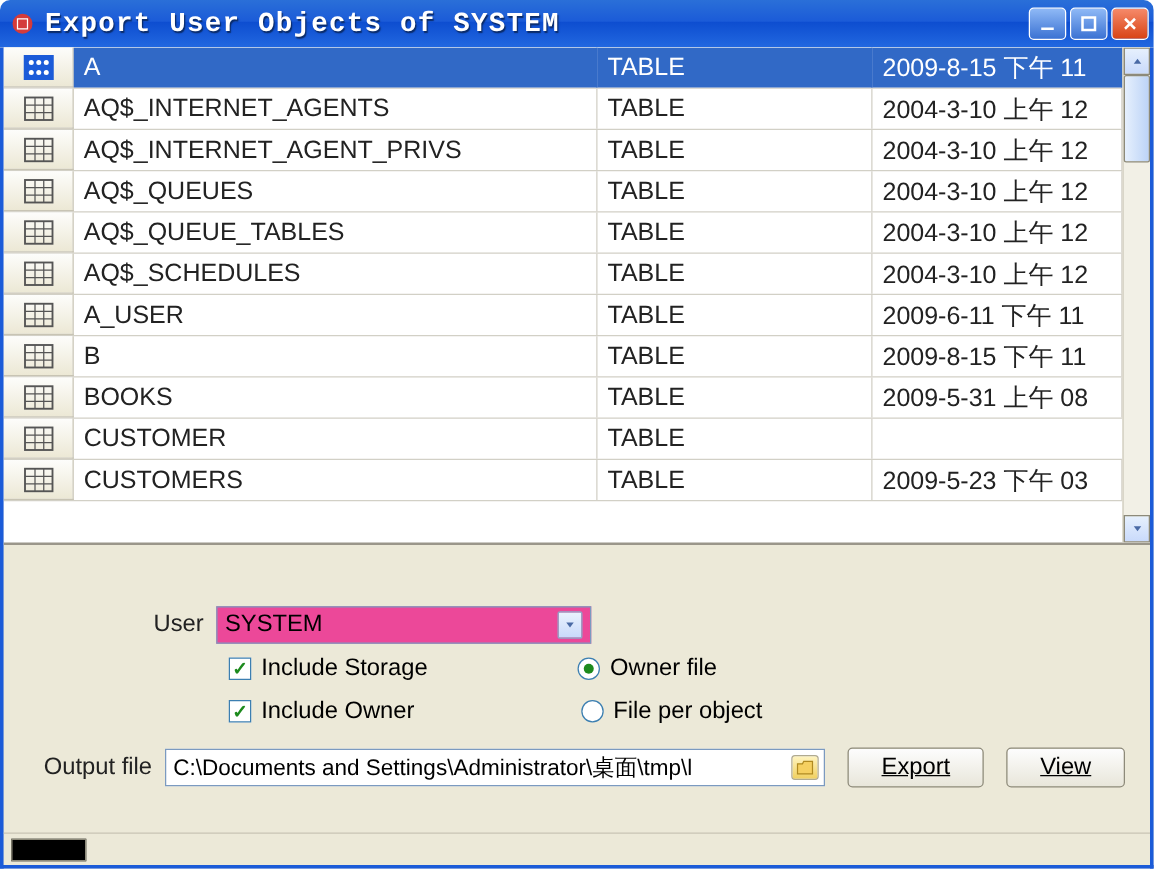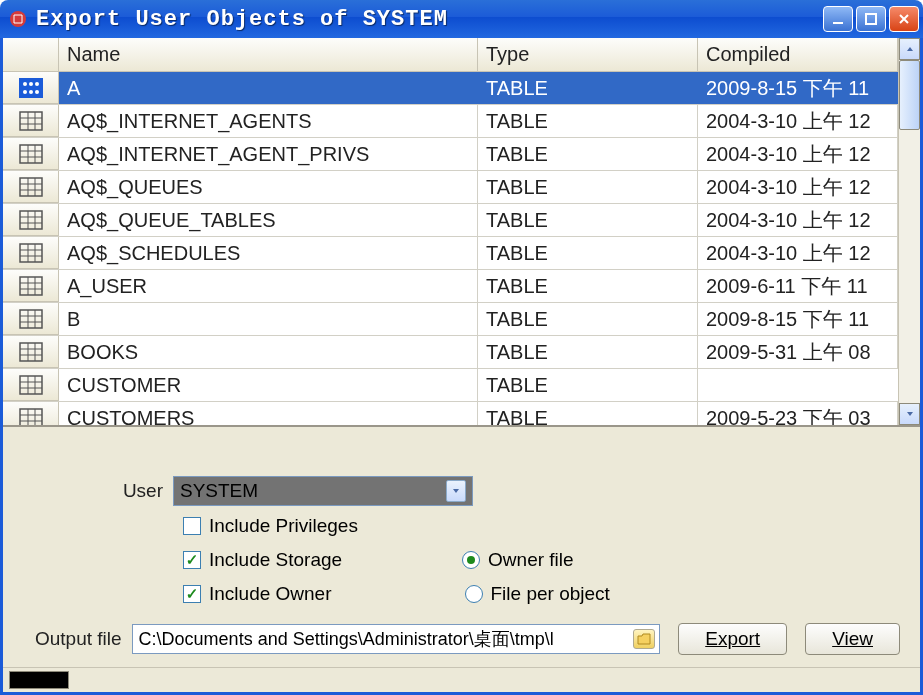--- a/index.html
+++ b/index.html
@@ -128,21 +128,21 @@
 
 
 .options {
   flex:1;
   background:#ece9d8;
   padding:14px 20px 8px 20px;
 }
 .opt-row { display:flex; align-items:center; height:36px;margin-top:32px;}
 .opt-label { width:150px; text-align:right; padding-right:10px; font-size:19px; color:#222;}
 .user-select {
-  width:300px; height:30px; background:#737373; border:1px solid #7b9ac0;
+  width:300px; height:30px; background:#ec4899; border:1px solid #7b9ac0;
   display:flex;align-items:center;padding:0 6px;justify-content:space-between;
   font-size:19px;
 }
 .user-select .dd {
   width:20px;height:22px;border:1px solid #8aa9c9;border-radius:2px;
   background:linear-gradient(to bottom,#eaf2fd,#c9dafb);
   display:flex;align-items:center;justify-content:center;color:#4a6aa5;
 }
 
 .checks { margin-left:160px; }
@@ -209,26 +209,20 @@
           <path d="M3 3 L11 11 M11 3 L3 11" stroke="#fff" stroke-width="2"></path>
         </svg>
     </div>
   </div>
 </div>
 
 <div class="client">
 
   <div class="table-wrap">
     <div class="table-body">
-      <div class="grid-header">
-        <div class="gh icon-col"></div>
-        <div class="gh name-col">Name</div>
-        <div class="gh type-col">Type</div>
-        <div class="gh comp-col">Compiled</div>
-      </div>
       <div class="grid-rows" id="grid-rows">
           <div class="grid-row selected">
             <div class="cell icon-col">
               <span class="table-icon"><svg viewBox="0 0 26 22">
                   <rect x="1" y="1" width="24" height="20" fill="#1b5bd8"></rect>
                   <circle cx="7" cy="7" r="2" fill="#fff"></circle>
                   <circle cx="13" cy="7" r="2" fill="#fff"></circle>
                   <circle cx="19" cy="7" r="2" fill="#fff"></circle>
                   <circle cx="7" cy="15" r="2" fill="#fff"></circle>
                   <circle cx="13" cy="15" r="2" fill="#fff"></circle>
@@ -405,26 +399,20 @@
         <span>SYSTEM</span>
         <span class="dd">
           <svg width="10" height="10" viewBox="0 0 10 10">
               <path d="M2 3 L8 3 L5 7 Z" fill="#4a6aa5"></path>
             </svg>
         </span>
       </div>
     </div>
 
     <div class="checks">
-      <div class="check-row">
-        <div class="check-item">
-          <span class="chkbox" id="chk-priv"></span>
-          <span>Include Privileges</span>
-        </div>
-      </div>
       <div class="check-row">
         <div class="check-item">
           <span class="chkbox" id="chk-storage">✓</span>
           <span>Include Storage</span>
         </div>
         <div class="check-item" style="margin-left:80px">
           <span class="radio" id="rad-single">
               <span class="dot"></span>
             </span>
           <span>Owner file</span>

